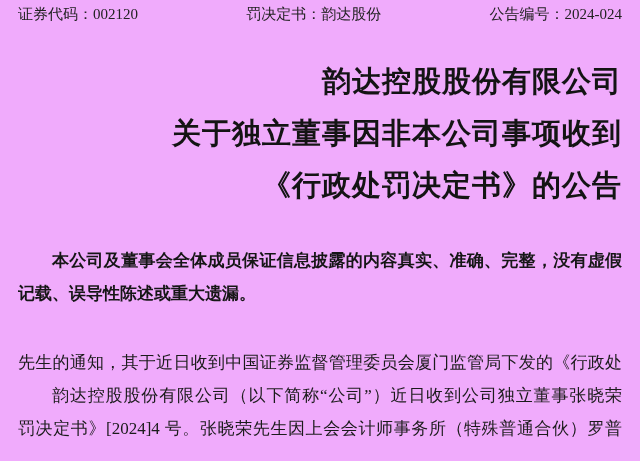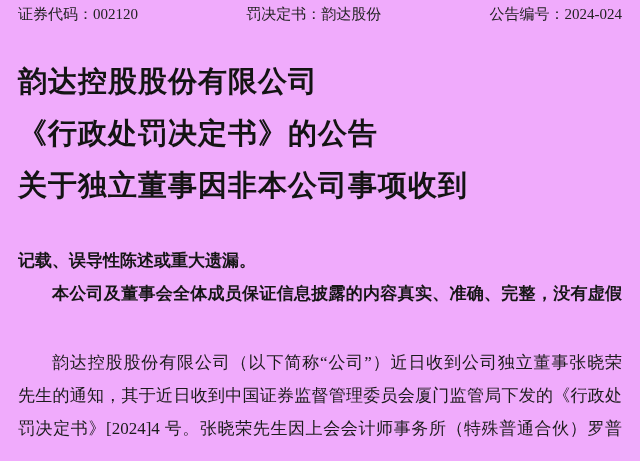--- a/index.html
+++ b/index.html
@@ -22,21 +22,21 @@
     justify-content: space-between;
     align-items: baseline;
     font-size: 15px;
     line-height: 20px;
     color: #222222;
   }
   .doc-header .hitem { white-space: nowrap; }
   
   .title-block {
     margin-top: 31px;
-    text-align: left;
+    text-align: right;
   }
   .title-line {
     font-size: 29px;
     line-height: 52px;
     font-weight: bold;
     letter-spacing: 1px;
     color: #141414;
   }
   
   .disclaimer {
@@ -77,28 +77,28 @@
 <div class="page">
 
   <div class="doc-header">
     <span class="hitem">证券代码：002120</span>
     <span class="hitem">罚决定书：韵达股份</span>
     <span class="hitem">公告编号：2024-024</span>
   </div>
 
   <div class="title-block">
     <div class="title-line">韵达控股股份有限公司</div>
+    <div class="title-line">关于独立董事因非本公司事项收到</div>
     <div class="title-line">《行政处罚决定书》的公告</div>
-    <div class="title-line">关于独立董事因非本公司事项收到</div>
   </div>
 
   <div class="disclaimer">
+    <div class="line full indent">本公司及董事会全体成员保证信息披露的内容真实、准确、完整，没有虚假</div>
     <div class="line last">记载、误导性陈述或重大遗漏。</div>
-    <div class="line full indent">本公司及董事会全体成员保证信息披露的内容真实、准确、完整，没有虚假</div>
   </div>
 
   <div class="body-para">
+    <div class="line">先生的通知，其于近日收到中国证券监督管理委员会厦门监管局下发的《行政处</div>
     <div class="line indent">韵达控股股份有限公司（以下简称“公司”）近日收到公司独立董事张晓荣</div>
-    <div class="line">先生的通知，其于近日收到中国证券监督管理委员会厦门监管局下发的《行政处</div>
     <div class="line">罚决定书》[2024]4 号。张晓荣先生因上会会计师事务所（特殊普通合伙）罗普</div>
   </div>
 
 </div>
 
 </body></html>

